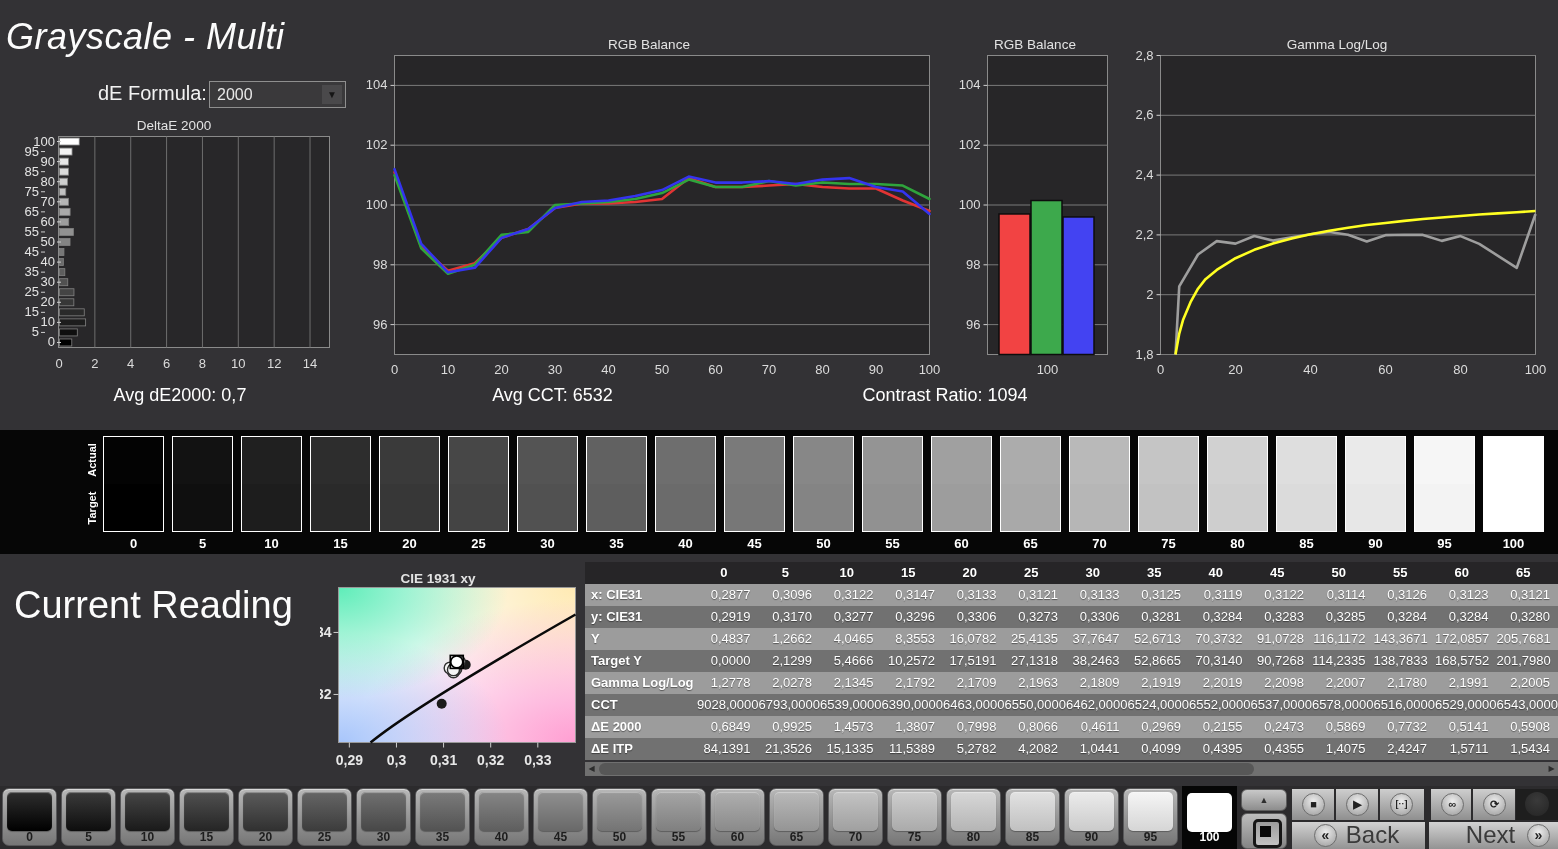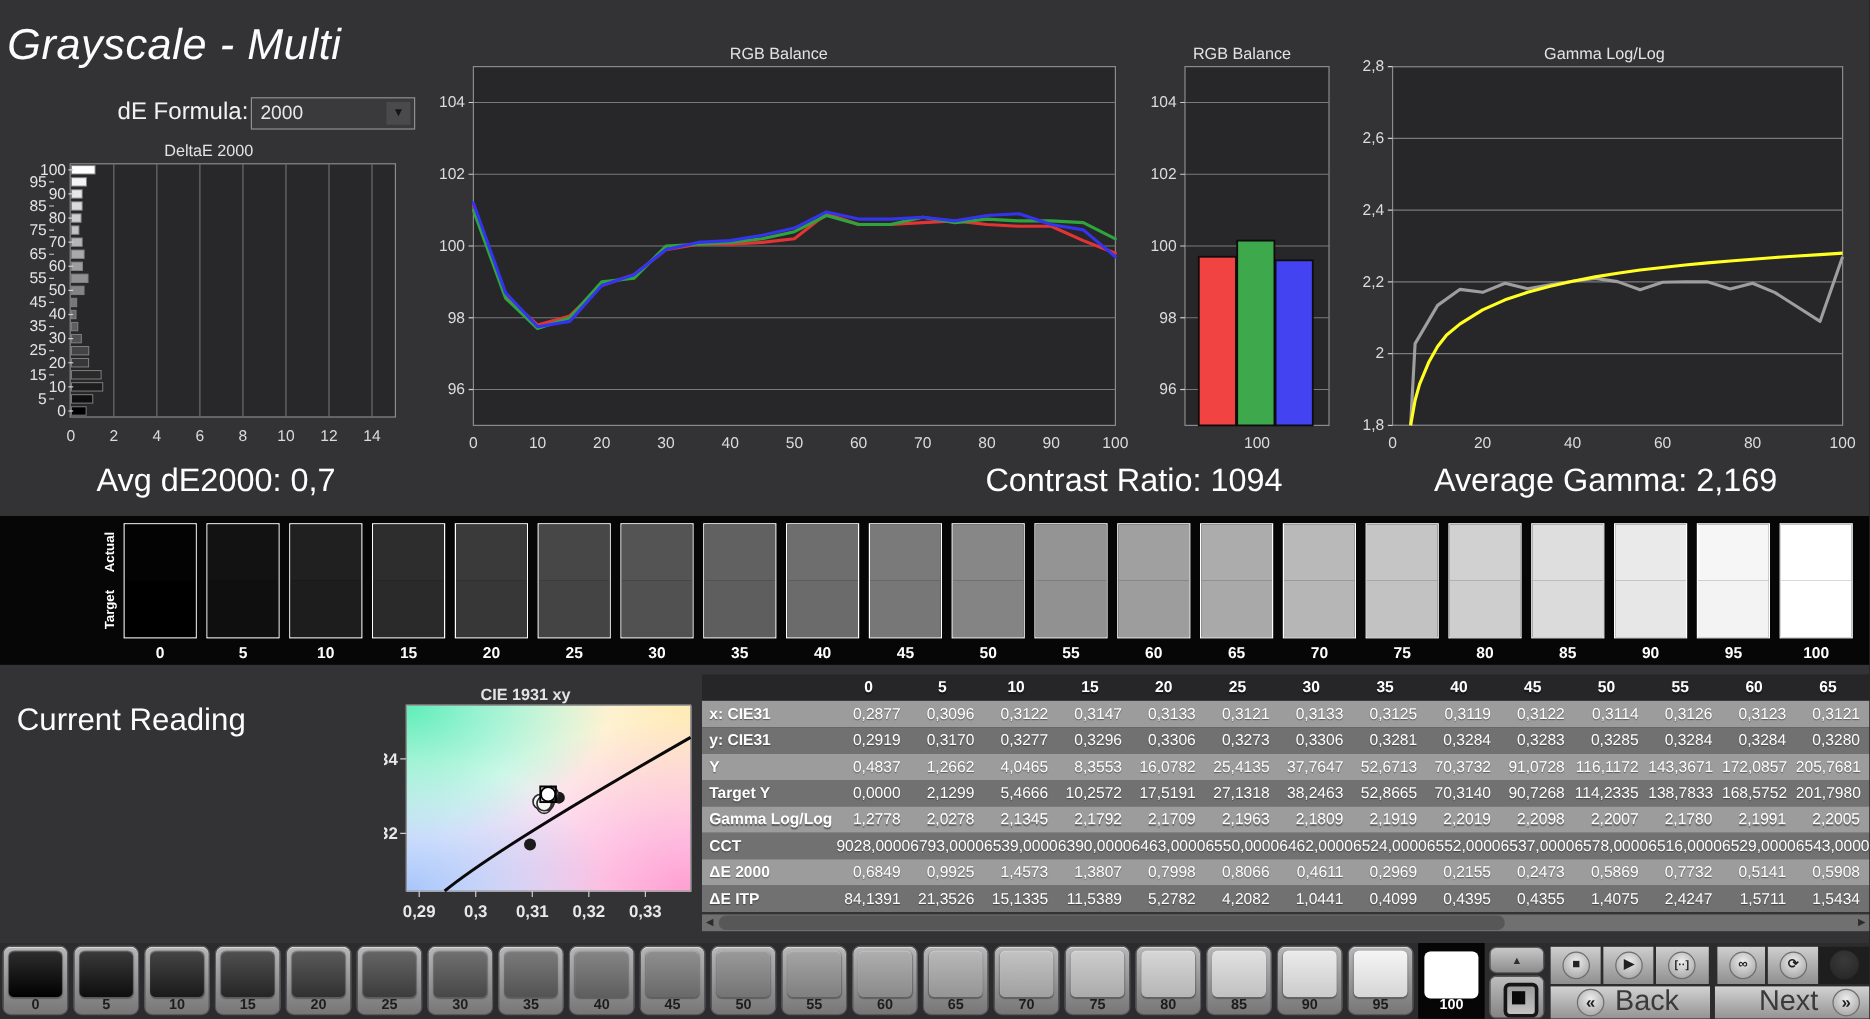--- a/index.html
+++ b/index.html
@@ -6,32 +6,32 @@
   #app{position:relative;width:1558px;height:849px;background:#333235;overflow:hidden;
        font-family:"Liberation Sans",sans-serif;color:#eee;}
   .abs{position:absolute;}
   #page-title{left:6px;top:16px;font-size:36px;font-weight:300;color:#fcfcfc;letter-spacing:.5px;font-style:italic;}
   #de-label{left:98px;top:82px;font-size:20px;color:#f2f2f2;}
   #de-select{left:209px;top:81px;width:137px;height:27px;background:#3a393b;border:1px solid #8f8f8f;
              box-sizing:border-box;font-size:16px;color:#e8e8e8;line-height:25px;padding-left:7px;cursor:default;}
   #de-select .arrow{position:absolute;right:3px;top:3px;width:20px;height:19px;background:#4a494b;
              color:#151515;font-size:10px;text-align:center;line-height:19px;}
   .ct{font-size:13.5px;color:#e3e3e3;text-align:center;}
-  .stat{top:385px;font-size:27px;color:#ffffff;text-align:center;white-space:nowrap;}
+  .stat{top:385px;font-size:18px;color:#ffffff;text-align:center;white-space:nowrap;}
   svg text{font-family:"Liberation Sans",sans-serif;}
   
   #strip{left:0;top:430px;width:1558px;height:124px;background:#060606;}
   .vlab{position:absolute;width:56px;height:12px;font-size:11px;font-weight:bold;color:#fff;
         transform:rotate(-90deg);transform-origin:center;text-align:center;}
   .sw{position:absolute;top:6px;width:61px;height:96px;border:1.5px solid #fff;box-sizing:border-box;}
   .sw .h{position:absolute;left:0;width:100%;height:50%;}
   .swlab{position:absolute;top:106px;width:61px;text-align:center;font-size:13px;font-weight:bold;color:#fff;}
   
   #cur{left:14px;top:584px;width:300px;}
-  #cur h2{margin:0 0 8px 0;font-size:26px;font-weight:400;color:#fcfcfc;}
+  #cur h2{margin:0 0 8px 0;font-size:38px;font-weight:400;color:#fcfcfc;}
   .crline{font-size:25px;color:#fdfdfd;line-height:32px;display:flex;}
   .crline .c1{min-width:175px;}
   
   #tbl{left:585px;top:562px;width:973px;height:200px;font-size:13px;}
   .trow{display:flex;height:22px;line-height:22px;}
   .thead{background:#262527;color:#fff;font-weight:bold;}
   .tcell{box-sizing:border-box;width:61.5px;text-align:right;padding-right:8px;color:#fff;
          text-shadow:0 1px 1px rgba(0,0,0,.45);overflow:hidden;white-space:nowrap;}
   .tlabel{box-sizing:border-box;width:112px;text-align:left;padding-left:6px;font-weight:bold;color:#fff;
           text-shadow:0 1px 1px rgba(0,0,0,.45);}
@@ -247,22 +247,22 @@
       <text x="110.5" y="345.5" text-anchor="middle" font-size="13" fill="#dcdcdc">20</text>
       <text x="185.5" y="345.5" text-anchor="middle" font-size="13" fill="#dcdcdc">40</text>
       <text x="260.5" y="345.5" text-anchor="middle" font-size="13" fill="#dcdcdc">60</text>
       <text x="335.5" y="345.5" text-anchor="middle" font-size="13" fill="#dcdcdc">80</text>
       <text x="410.5" y="345.5" text-anchor="middle" font-size="13" fill="#dcdcdc">100</text>
       <polyline points="50.5,326.5 54.25,258.38779999999997 73,226.48449999999997 91.75,213.11920000000003 110.5,215.60089999999997 129.25,208.0063 148,212.61090000000002 166.75,209.3219 185.5,206.33189999999993 204.25,203.9698 223,206.69070000000002 241.75000000000003,213.478 260.5,207.16909999999996 279.25,206.75050000000002 298,206.89999999999992 316.75,212.87999999999994 335.5,208.09599999999992 354.25,215.87 373,227.83 391.75,239.79000000000002 410.5,185.96999999999997" fill="none" stroke="#9e9e9e" stroke-width="2.6" stroke-linejoin="round"></polyline>
       <polyline points="50.5,326.5 54.25,305.57 58,292.115 65.5,274.17499999999995 73,260.72 80.5,251.15199999999996 91.75,241.88299999999992 110.5,230.222 129.25,221.85 148,215.57100000000003 166.75,210.48799999999994 185.5,206.302 204.25,202.714 223,199.72399999999993 241.75000000000003,197.03299999999996 260.5,194.9399999999999 279.25,192.847 298,191.05299999999994 316.75,189.55799999999996 335.5,188.06300000000002 354.25,186.56800000000004 373,185.37200000000004 391.75,184.17600000000004 410.5,182.98000000000005" fill="none" stroke="#ffff22" stroke-width="2.6" stroke-linejoin="round"></polyline>
     </svg>
 
   <div class="stat abs" style="left:30px;width:300px;">Avg dE2000: 0,7</div>
+  <div class="stat abs" style="left:400px;width:305px;">Avg CCT: 6532</div>
   <div class="stat abs" style="left:790px;width:310px;">Contrast Ratio: 1094</div>
-  <div class="stat abs" style="left:1168px;width:340px;">Average Gamma: 2,169</div>
 
   <div id="strip" class="abs">
     <div class="vlab" style="left:64px;top:24px;">Actual</div>
     <div class="vlab" style="left:64px;top:72px;">Target</div>
     <div id="strip-swatches">
         <div class="sw" style="left: 103px;">
           <div class="h" style="top: 0px; background: rgb(3, 3, 3);"></div>
           <div class="h" style="top: 50%; background: rgb(0, 0, 0);"></div>
         </div>
         <div class="swlab" style="left: 103px;">0</div>

